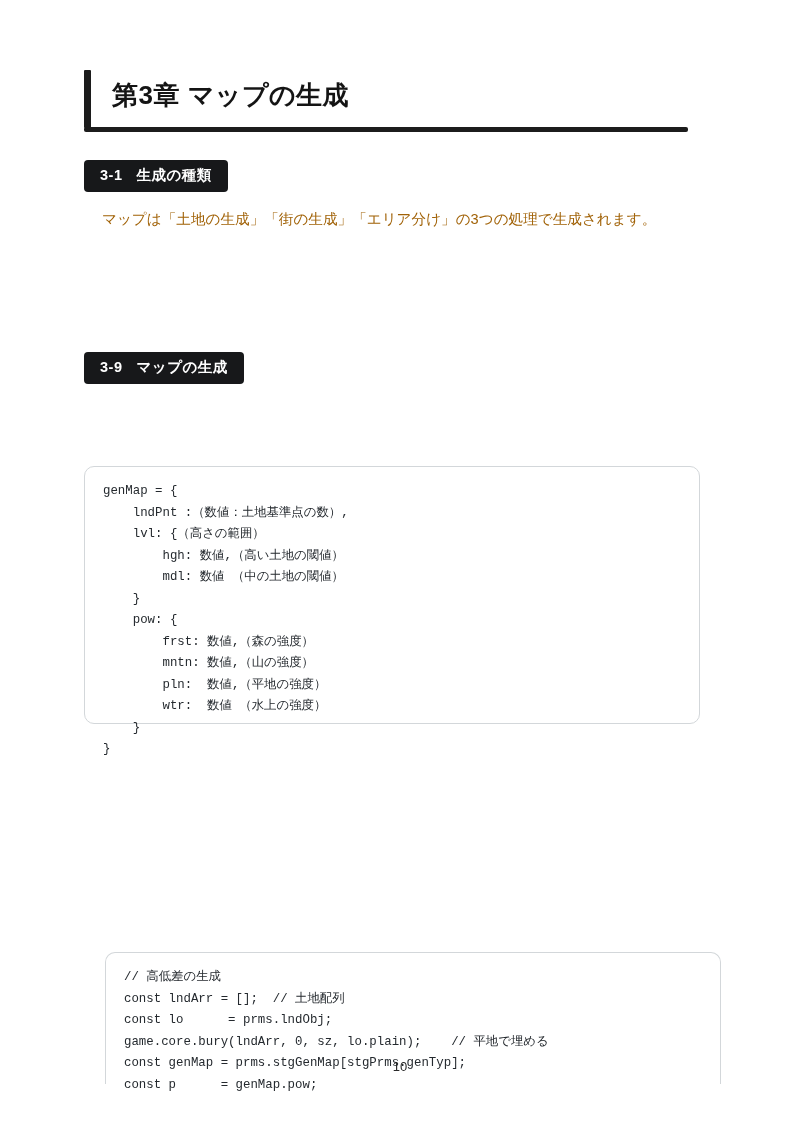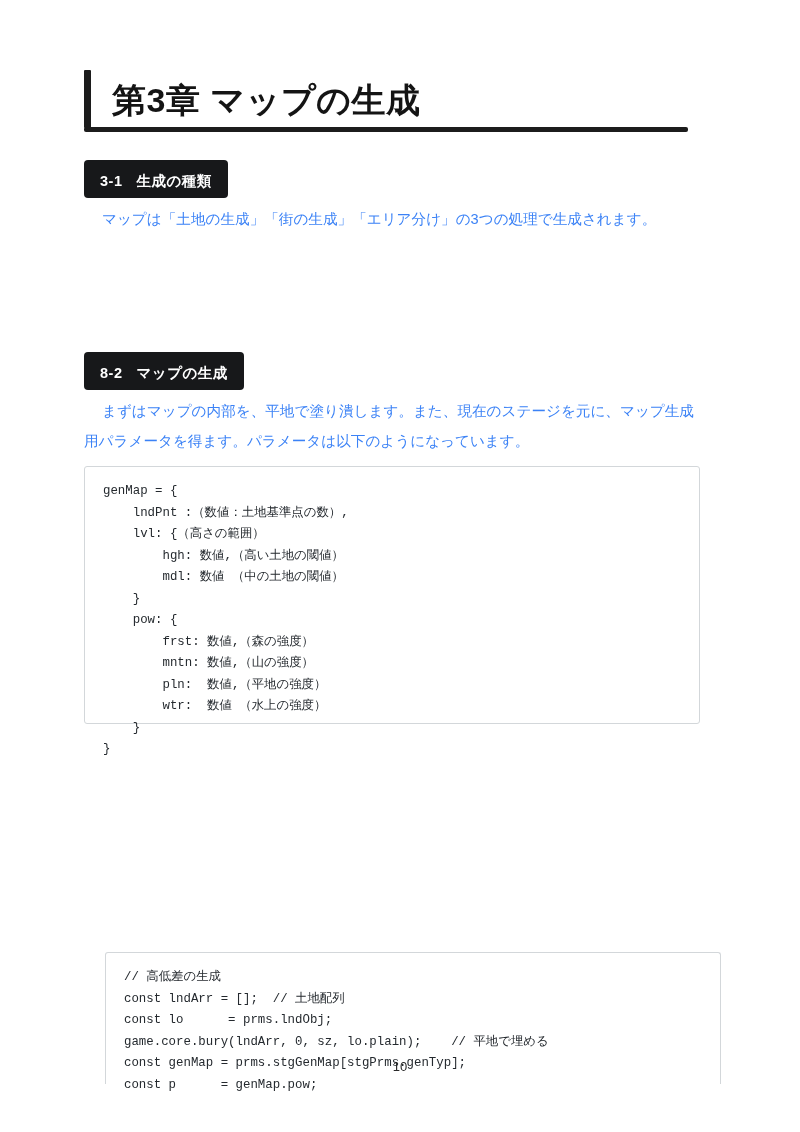--- a/index.html
+++ b/index.html
@@ -39,21 +39,21 @@
     top: 0;
     width: 7px;
     height: 58px;
     background: #1c1c1c;
     border-radius: 1px;
   }
   .chapter-title {
     position: absolute;
     left: 28px;
     top: 8px;
-    font-size: 34px;
+    font-size: 26px;
     font-weight: bold;
     letter-spacing: 0.5px;
     color: #141414;
     white-space: nowrap;
   }
   .chapter-rule {
     position: absolute;
     left: 0;
     top: 57px;
     width: 604px;
@@ -62,42 +62,42 @@
     border-radius: 2px;
   }
 
   
   .sec-label {
     display: inline-block;
     background: #17181a;
     color: #ffffff;
     font-size: 14.5px;
     font-weight: bold;
-    padding: 12px 16px 7px 16px;
+    padding: 6px 16px 7px 16px;
     border-radius: 4px;
     letter-spacing: 0.5px;
     white-space: nowrap;
   }
   .sec-num { margin-right: 14px; }
 
   .block { position: absolute; left: 84px; width: 616px; }
 
   p.body {
     margin: 0;
     font-size: 14.6px;
     line-height: 30px;
-    color: #3b82f6;
+    color: #a16207;
     text-indent: 0;
   }
   p.body .indent { display: inline-block; width: 18px; }
 
   
   .code-box {
     border: 1px solid #d3d7da;
-    border-radius: 3px;
+    border-radius: 10px;
     background: #ffffff;
     padding: 14px 18px 16px 18px;
     box-sizing: border-box;
   }
   pre.code {
     margin: 0;
     font-family: "Liberation Mono", "DejaVu Sans Mono", monospace;
     font-size: 12.4px;
     line-height: 21.5px;
     color: #24292e;
@@ -130,27 +130,24 @@
       <span class="sec-num">3-1</span><span>生成の種類</span>
     </span>
   </div>
 
   <div class="block" style="top:204px;">
     <p class="body"><span class="indent"></span><span>マップは「土地の生成」「街の生成」「エリア分け」の3つの処理で生成されます。</span></p>
   </div>
 
   <div class="block" style="top:352px;">
     <span class="sec-label">
-      <span class="sec-num">8-2</span><span>マップの生成</span>
+      <span class="sec-num">3-9</span><span>マップの生成</span>
     </span>
   </div>
 
-  <div class="block" style="top:396px;">
-    <p class="body"><span class="indent"></span><span>まずはマップの内部を、平地で塗り潰します。また、現在のステージを元に、マップ生成用パラメータを得ます。パラメータは以下のようになっています。</span></p>
-  </div>
 
   <div class="block code-box" style="top:466px; height:258px;">
     <pre class="code">genMap = {
     lndPnt :（数値：土地基準点の数）,
     lvl: {（高さの範囲）
         hgh: 数値,（高い土地の閾値）
         mdl: 数値 （中の土地の閾値）
     }
     pow: {
         frst: 数値,（森の強度）

